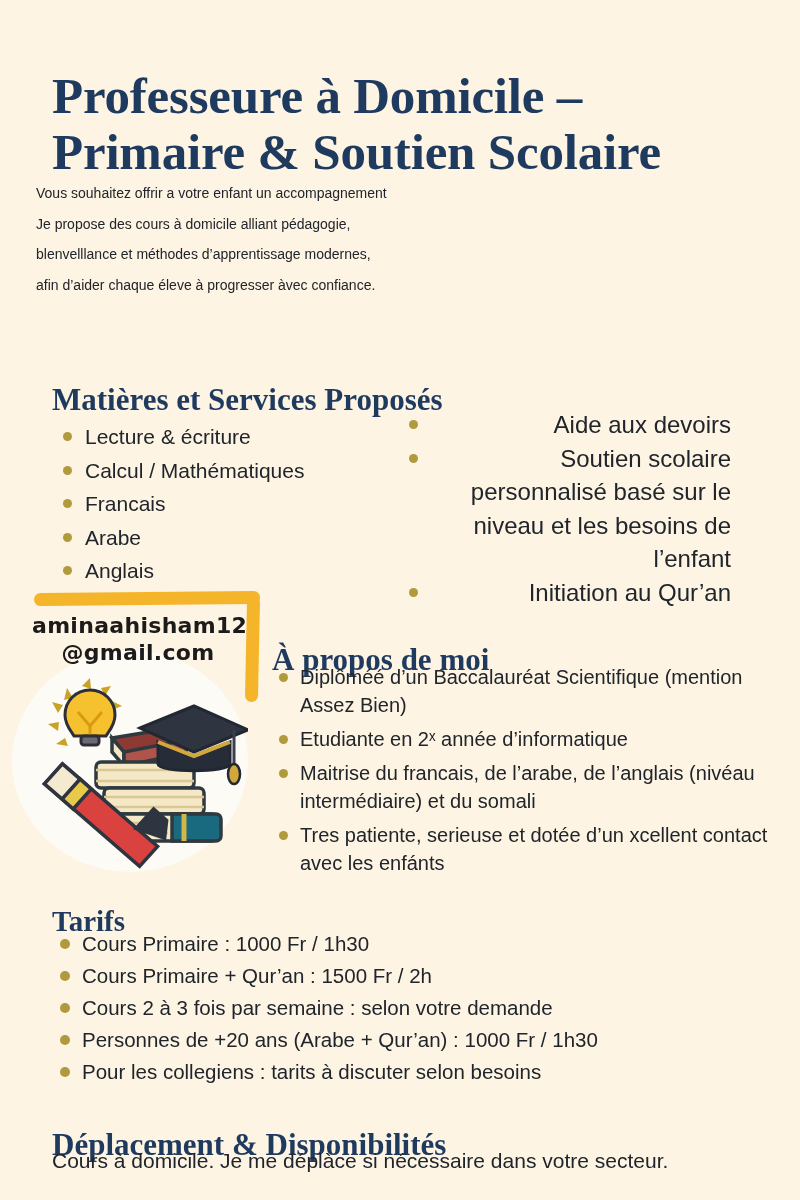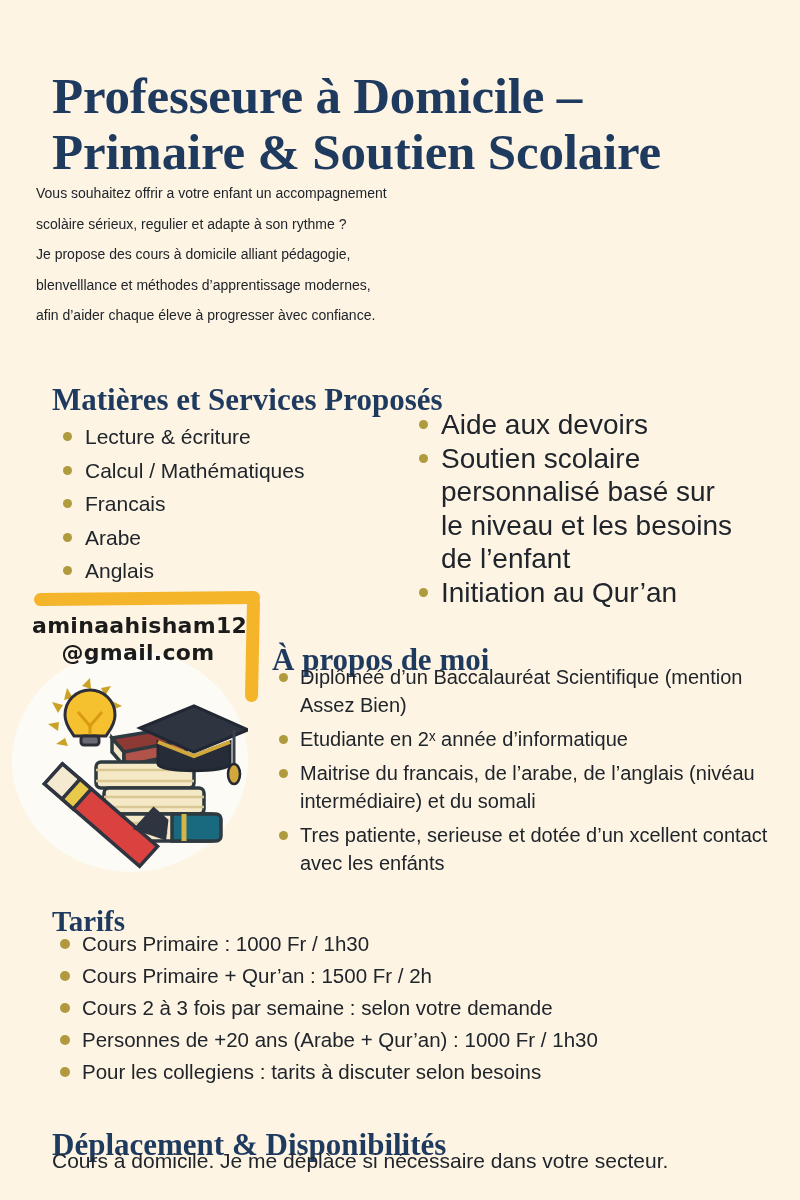--- a/index.html
+++ b/index.html
@@ -55,21 +55,21 @@
   }
   ul.blist li::before{
     content:"";
     position:absolute;
     border-radius:50%;
     background:#b09a3e;
   }
 
   
   #services-left{position:absolute;left:55px;top:420px;width:360px;font-size:21px;line-height:33.5px;}
-  #services-right{position:absolute;left:411px;top:408px;width:330px;font-size:28px;line-height:33.5px;}
+  #services-right{position:absolute;left:401px;top:408px;width:330px;font-size:24px;line-height:33.5px;text-align:right;}
   #services-left li::before,#services-right li::before{
     width:9px;height:9px;left:8px;top:12px;
   }
   #services-right li{margin-bottom:0;}
 
   
   #about-list{position:absolute;left:272px;top:663px;width:500px;font-size:20px;line-height:28px;}
   #about-list li{padding-left:28px;margin-bottom:6px;}
   #about-list li::before{width:9px;height:9px;left:7px;top:10px;}
 
@@ -123,21 +123,20 @@
 
 <div class="page">
 
   <h1 class="title">
     <span class="title-line">Professeure à Domicile –</span>
     <span class="title-line">Primaire &amp; Soutien Scolaire</span>
   </h1>
 
   <div class="intro">
     <p>Vous souhaitez offrir a votre enfant un accompagnement</p>
-    <p>scolàire sérieux, regulier et adapte à son rythme ?</p>
     <p>Je propose des cours à domicile alliant pédagogie,</p>
     <p>blenvelllance et méthodes d’apprentissage modernes,</p>
     <p>afin d’aider chaque éleve à progresser àvec confiance.</p>
   </div>
 
   <h2 id="matieres-head" class="sec-head">Matières et Services Proposés</h2>
 
   <ul id="services-left" class="blist">
     <li>Lecture &amp; écriture</li>
     <li>Calcul / Mathématiques</li>

